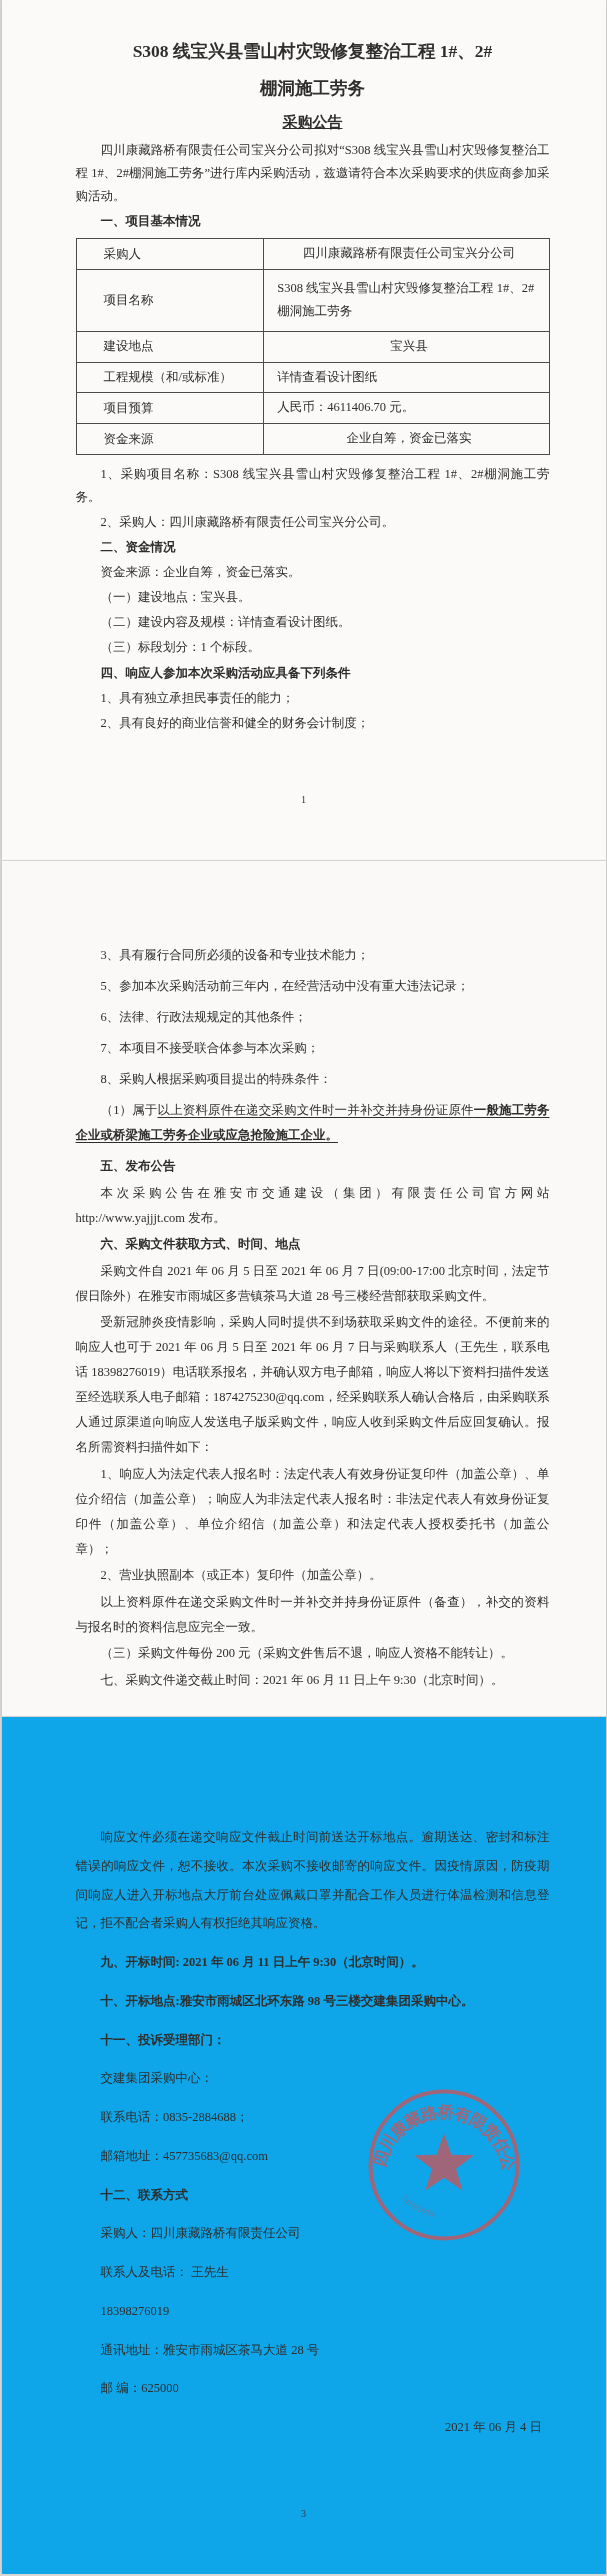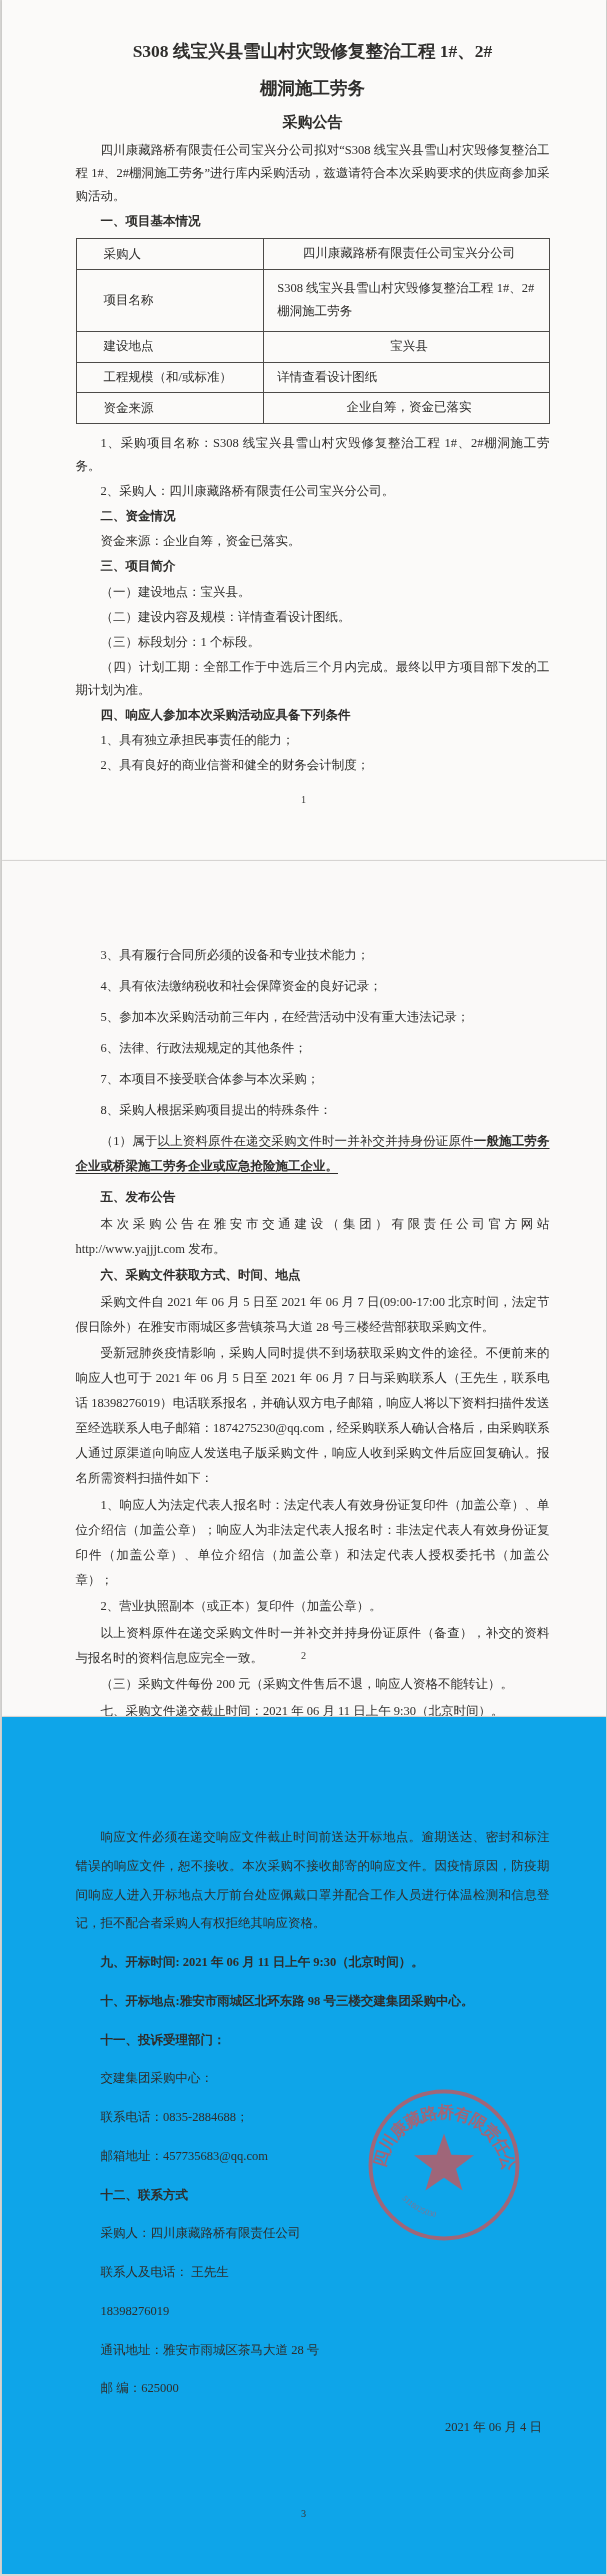--- a/index.html
+++ b/index.html
@@ -27,20 +27,21 @@
     font-size:17.5px;
     font-weight:bold;
     line-height:2.1;
     margin:0;
   }
   .doc-subtitle{
     text-align:center;
     font-size:15px;
     font-weight:bold;
     margin:6px 0 7.6px 0;
+    text-decoration:underline;
   }
   p{
     font-size:12.5px;
     margin:0;
     text-indent:2em;
     text-align:justify;
   }
   .page-1 p{line-height:1.85;}
   .page-2 p{line-height:2.0;}
   .page-3 p{line-height:2.3;}
@@ -125,49 +126,50 @@
         <td class="v">S308 线宝兴县雪山村灾毁修复整治工程 1#、2#棚洞施工劳务</td>
       </tr>
       <tr class="val-center">
         <td class="k">建设地点</td>
         <td class="v">宝兴县</td>
       </tr>
       <tr>
         <td class="k">工程规模（和/或标准）</td>
         <td class="v">详情查看设计图纸</td>
       </tr>
+      <tr>
+        <td class="k">项目预算</td>
+        <td class="v">人民币：4611406.70 元。</td>
+      </tr>
       <tr class="val-center">
         <td class="k">资金来源</td>
         <td class="v">企业自筹，资金已落实</td>
       </tr>
     </tbody>
   </table>
 
   <p class="para">1、采购项目名称：S308 线宝兴县雪山村灾毁修复整治工程 1#、2#棚洞施工劳务。</p>
   <p class="para">2、采购人：四川康藏路桥有限责任公司宝兴分公司。</p>
 
   <p class="para heading">二、资金情况</p>
   <p class="para">资金来源：企业自筹，资金已落实。</p>
 
-  <p class="para heading">三、项目简介</p>
   <p class="para">（一）建设地点：宝兴县。</p>
   <p class="para">（二）建设内容及规模：详情查看设计图纸。</p>
   <p class="para">（三）标段划分：1 个标段。</p>
-  <p class="para">（四）计划工期：全部工作于中选后三个月内完成。最终以甲方项目部下发的工期计划为准。</p>
 
   <p class="para heading">四、响应人参加本次采购活动应具备下列条件</p>
   <p class="para">1、具有独立承担民事责任的能力；</p>
   <p class="para">2、具有良好的商业信誉和健全的财务会计制度；</p>
 
   <div class="page-num">1</div>
 </div>
 
 <div class="page page-2">
   <p class="cond">3、具有履行合同所必须的设备和专业技术能力；</p>
-  <p class="cond">4、具有依法缴纳税收和社会保障资金的良好记录；</p>
   <p class="cond">5、参加本次采购活动前三年内，在经营活动中没有重大违法记录；</p>
   <p class="cond">6、法律、行政法规规定的其他条件；</p>
   <p class="cond">7、本项目不接受联合体参与本次采购；</p>
   <p class="cond">8、采购人根据采购项目提出的特殊条件：</p>
 
   <p class="cond"><span>（1）属于</span><span class="u">以上资料原件在递交采购文件时一并补交并持身份证原件</span><span class="u b">一般施工劳务企业或桥梁施工劳务企业或应急抢险施工企业。</span></p>
 
   <p class="para heading">五、发布公告</p>
   <p class="para">本次采购公告在雅安市交通建设（集团）有限责任公司官方网站 http://www.yajjjt.com 发布。</p>
 

